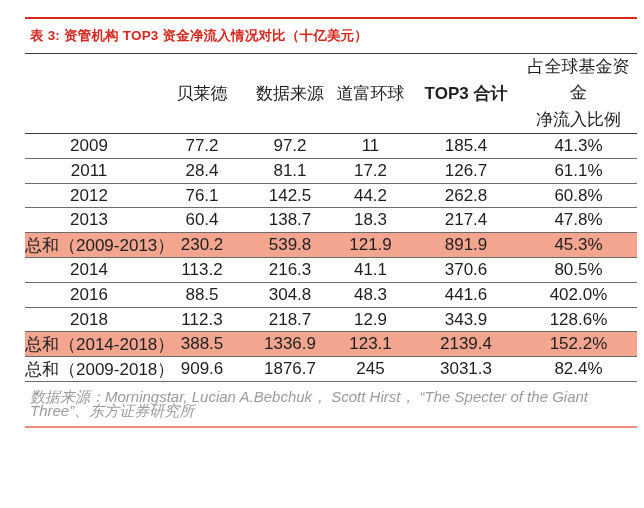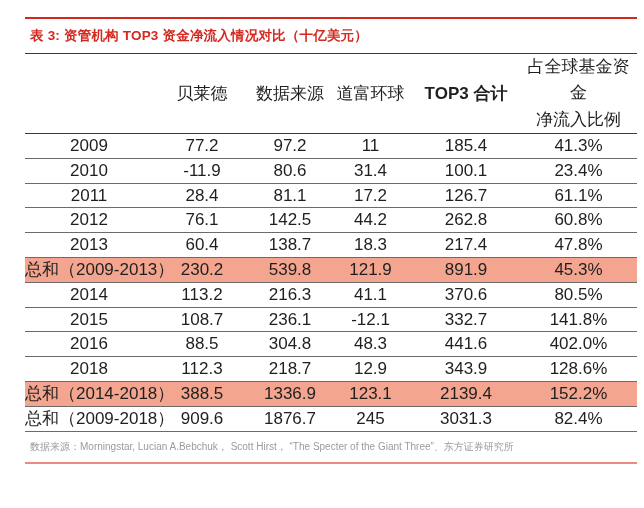--- a/index.html
+++ b/index.html
@@ -45,23 +45,24 @@
     height:24.8px;
     text-align:center;
     vertical-align:middle;
     border-bottom:1px solid var(--row-rule);
     padding:0;
     white-space:nowrap;
   }
   table.tbl tbody tr.hl td{background:var(--highlight);}
   .source{
     color:var(--source-gray);
-    font-size:10px;
+    font-size:15px;
     line-height:14px;
     padding:8px 0 0 5px;
+    font-style:italic;
   }
   .rule-bottom{border-top:2px solid var(--bottom-rule);height:0;margin-top:8px;}
 </style>
 </head>
 <body>
 
 <div class="sheet">
   <div class="inner">
     <div class="rule-top"></div>
     <div class="table-title">表 3: 资管机构 TOP3 资金净流入情况对比（十亿美元）</div>
@@ -86,28 +87,20 @@
         </tr>
       </thead>
       <tbody>
           <tr>
             <td>2009</td>
             <td>77.2</td>
             <td>97.2</td>
             <td>11</td>
             <td>185.4</td>
             <td>41.3%</td>
-          </tr>
-          <tr>
-            <td>2010</td>
-            <td>-11.9</td>
-            <td>80.6</td>
-            <td>31.4</td>
-            <td>100.1</td>
-            <td>23.4%</td>
           </tr>
           <tr>
             <td>2011</td>
             <td>28.4</td>
             <td>81.1</td>
             <td>17.2</td>
             <td>126.7</td>
             <td>61.1%</td>
           </tr>
           <tr>
@@ -136,28 +129,20 @@
           </tr>
           <tr>
             <td>2014</td>
             <td>113.2</td>
             <td>216.3</td>
             <td>41.1</td>
             <td>370.6</td>
             <td>80.5%</td>
           </tr>
           <tr>
-            <td>2015</td>
-            <td>108.7</td>
-            <td>236.1</td>
-            <td>-12.1</td>
-            <td>332.7</td>
-            <td>141.8%</td>
-          </tr>
-          <tr>
             <td>2016</td>
             <td>88.5</td>
             <td>304.8</td>
             <td>48.3</td>
             <td>441.6</td>
             <td>402.0%</td>
           </tr>
           <tr>
             <td>2018</td>
             <td>112.3</td>

